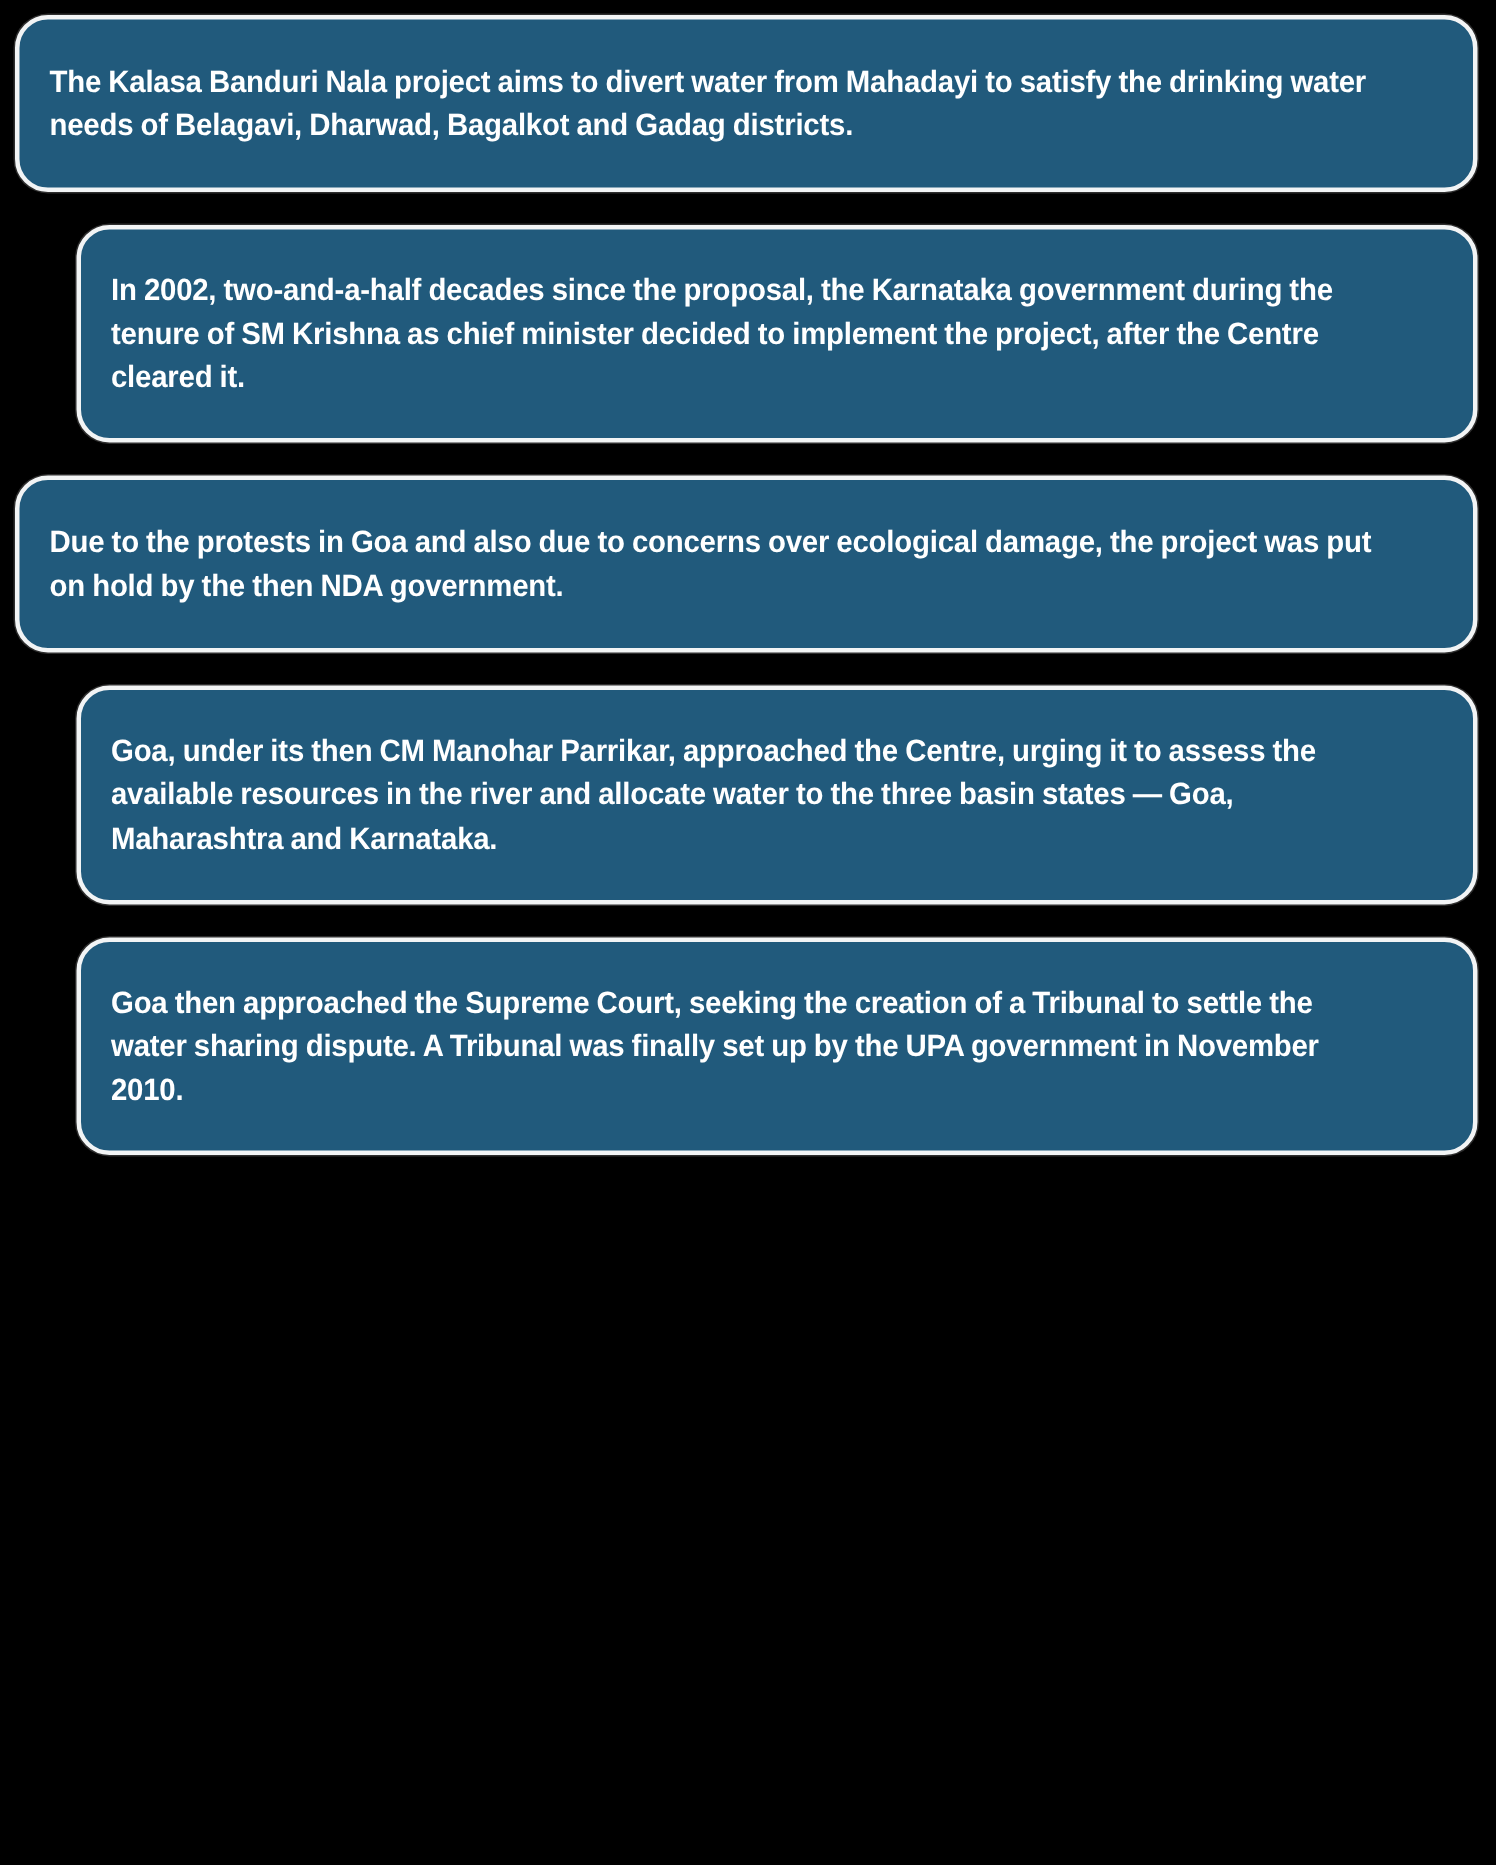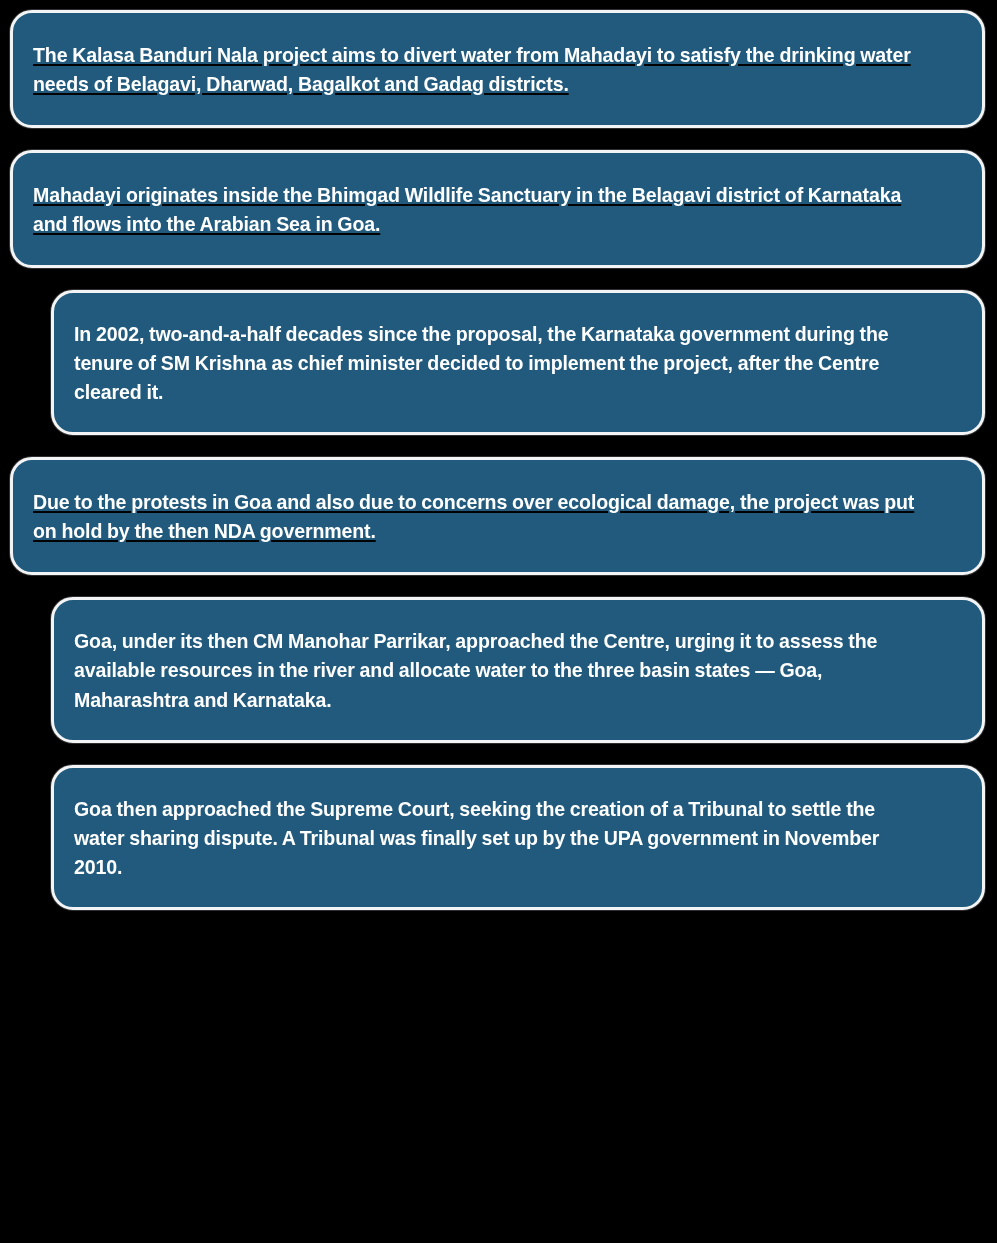--- a/index.html
+++ b/index.html
@@ -37,21 +37,21 @@
     padding: 26px 22px 26px 20px;
     display: flex;
     align-items: center;
     box-shadow: 0 0 0 1px rgba(255,255,255,0.18);
   }
   .fact-card:last-child {
     margin-bottom: 0;
   }
 
   
-  .lines-2 { min-height: 118px; text-decoration: underline; }
+  .lines-2 { min-height: 118px; }
   .lines-3 { min-height: 144px; margin-left: 41px; }
 
   .fact-text {
     color: #ffffff;
     font-family: "Liberation Sans", "DejaVu Sans", sans-serif;
     font-weight: bold;
     font-size: 20.5px;
     line-height: 1.42;
     letter-spacing: -0.15px;
     word-spacing: -0.5px;
@@ -65,23 +65,20 @@
 <body>
 
 <div id="board">
 
   <div class="fact-card lines-2">
     <div class="fact-text">The Kalasa Banduri Nala project aims to divert water from Mahadayi to satisfy the drinking water needs of Belagavi, Dharwad, Bagalkot and Gadag districts.</div>
   </div>
 
 
 
-  <div class="fact-card lines-2">
-    <div class="fact-text">Mahadayi originates inside the Bhimgad Wildlife Sanctuary in the Belagavi district of Karnataka and flows into the Arabian Sea in Goa.</div>
-  </div>
 
   <div class="fact-card lines-3">
     <div class="fact-text">In 2002, two-and-a-half decades since the proposal, the Karnataka government during the tenure of SM Krishna as chief minister decided to implement the project, after the Centre cleared it.</div>
   </div>
 
   <div class="fact-card lines-2">
     <div class="fact-text">Due to the protests in Goa and also due to concerns over ecological damage, the project was put on hold by the then NDA government.</div>
   </div>
 
   <div class="fact-card lines-3">

